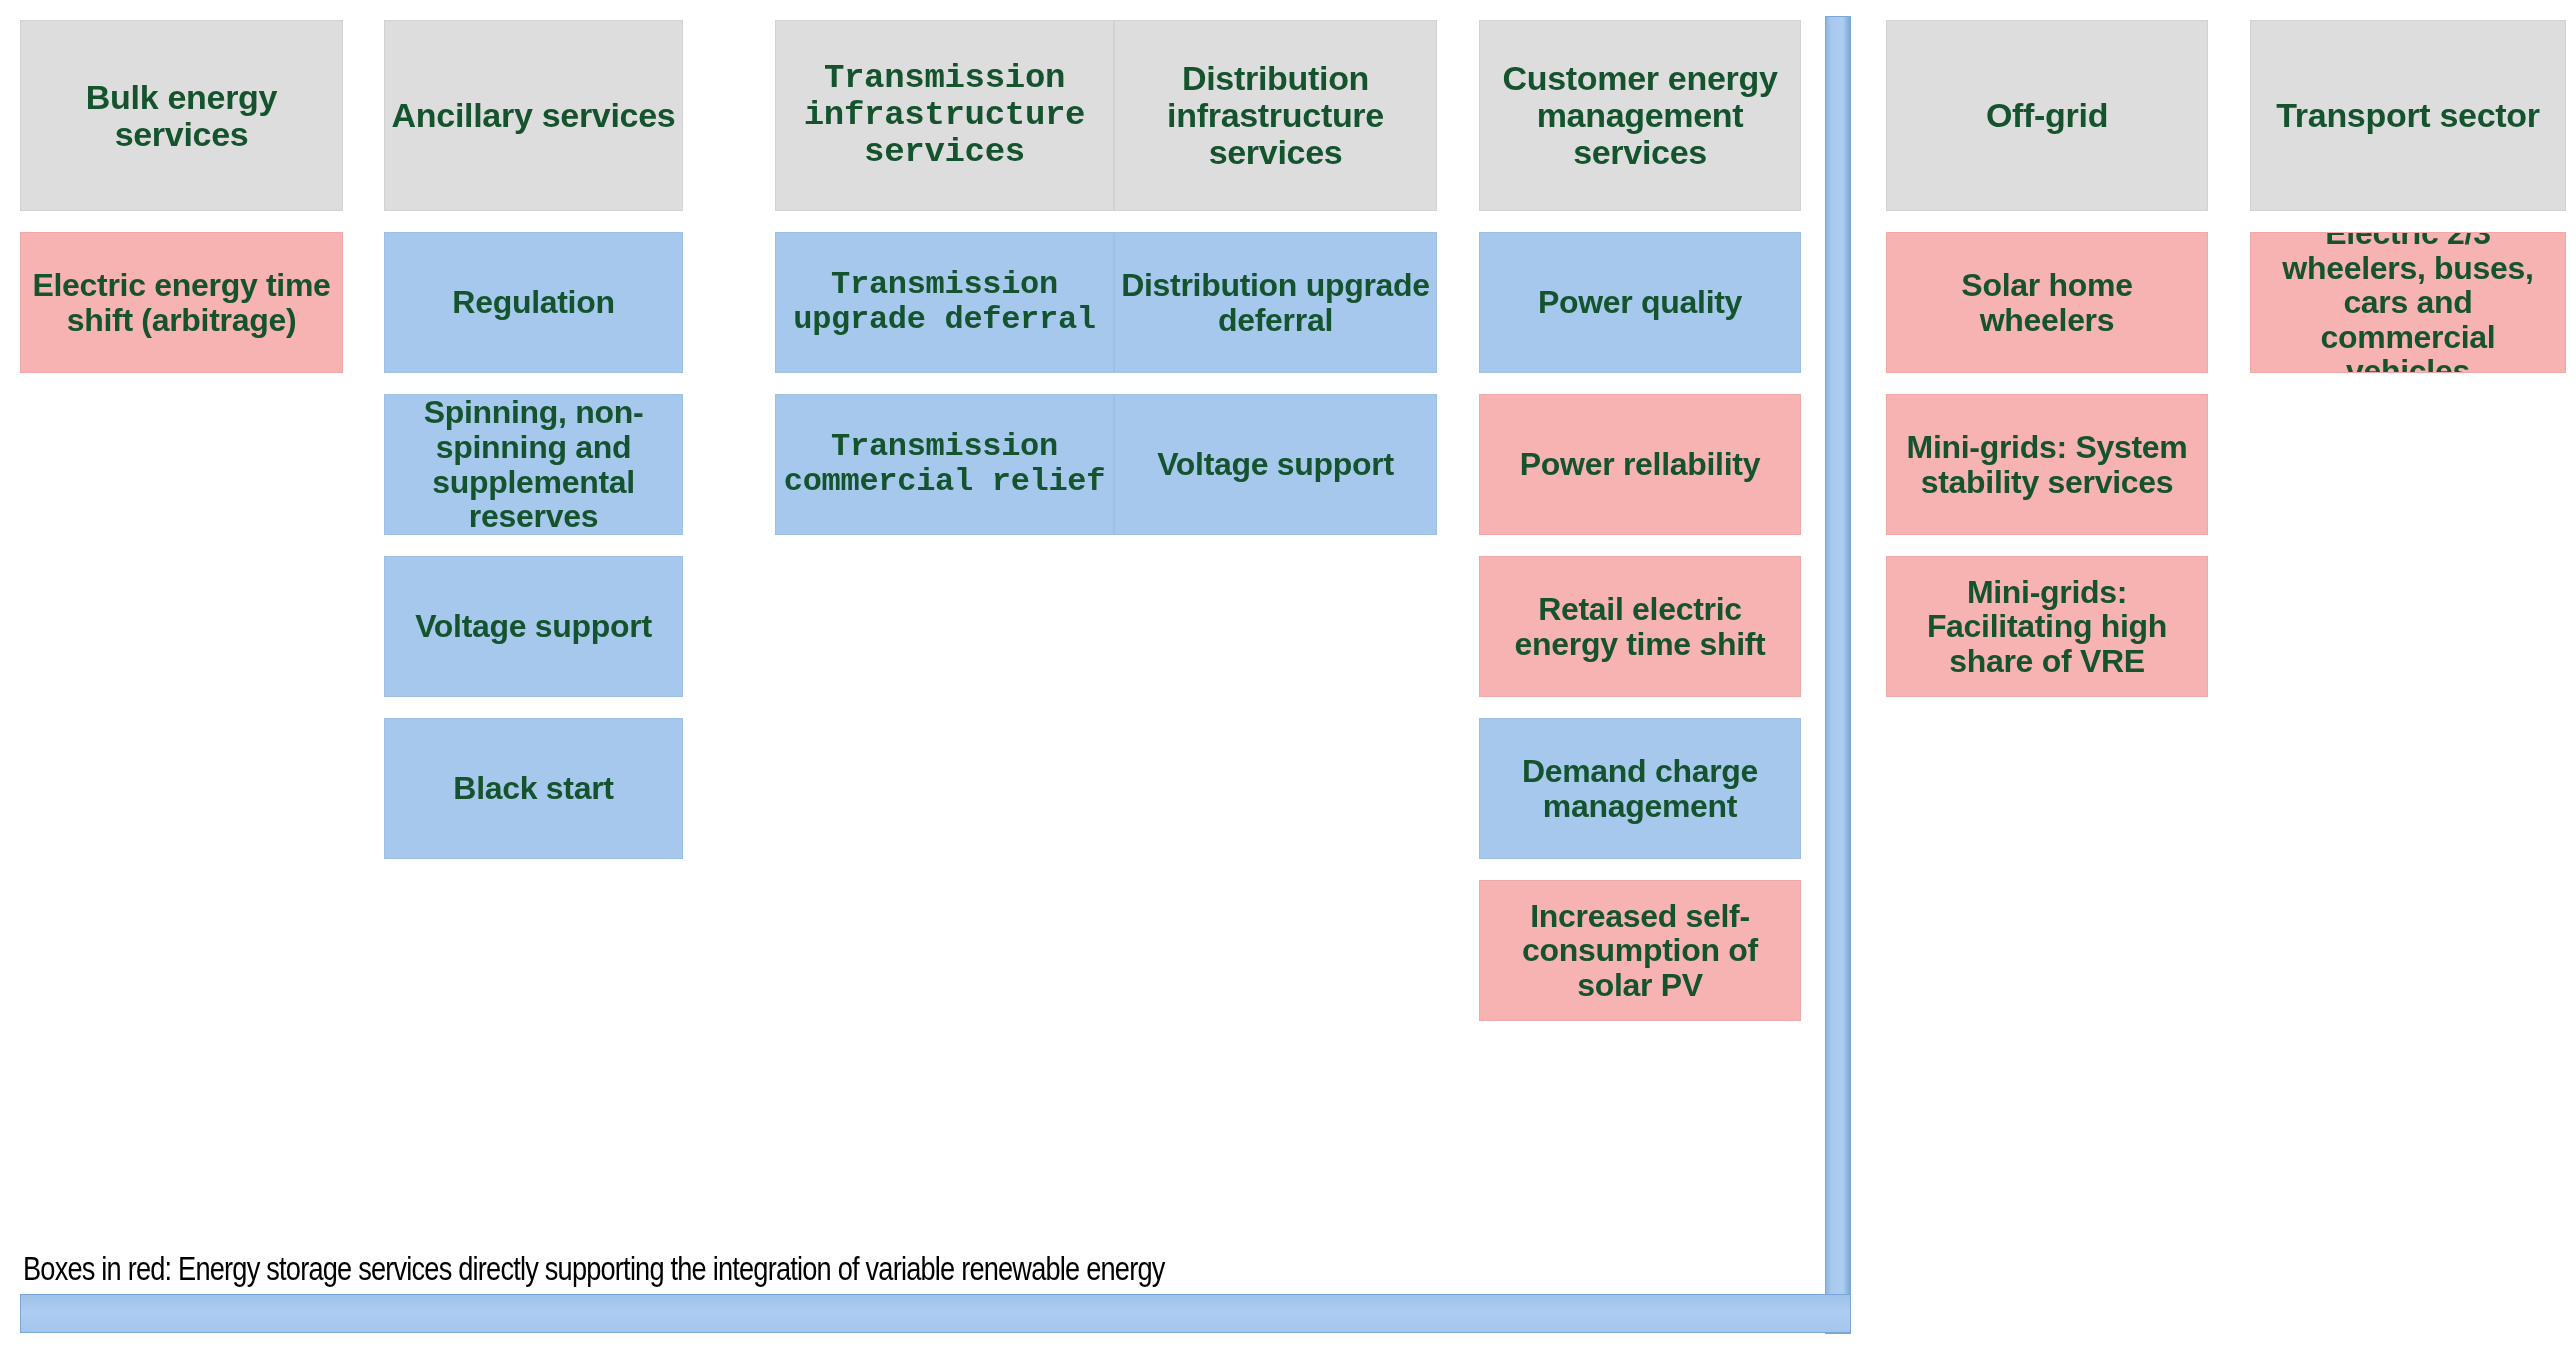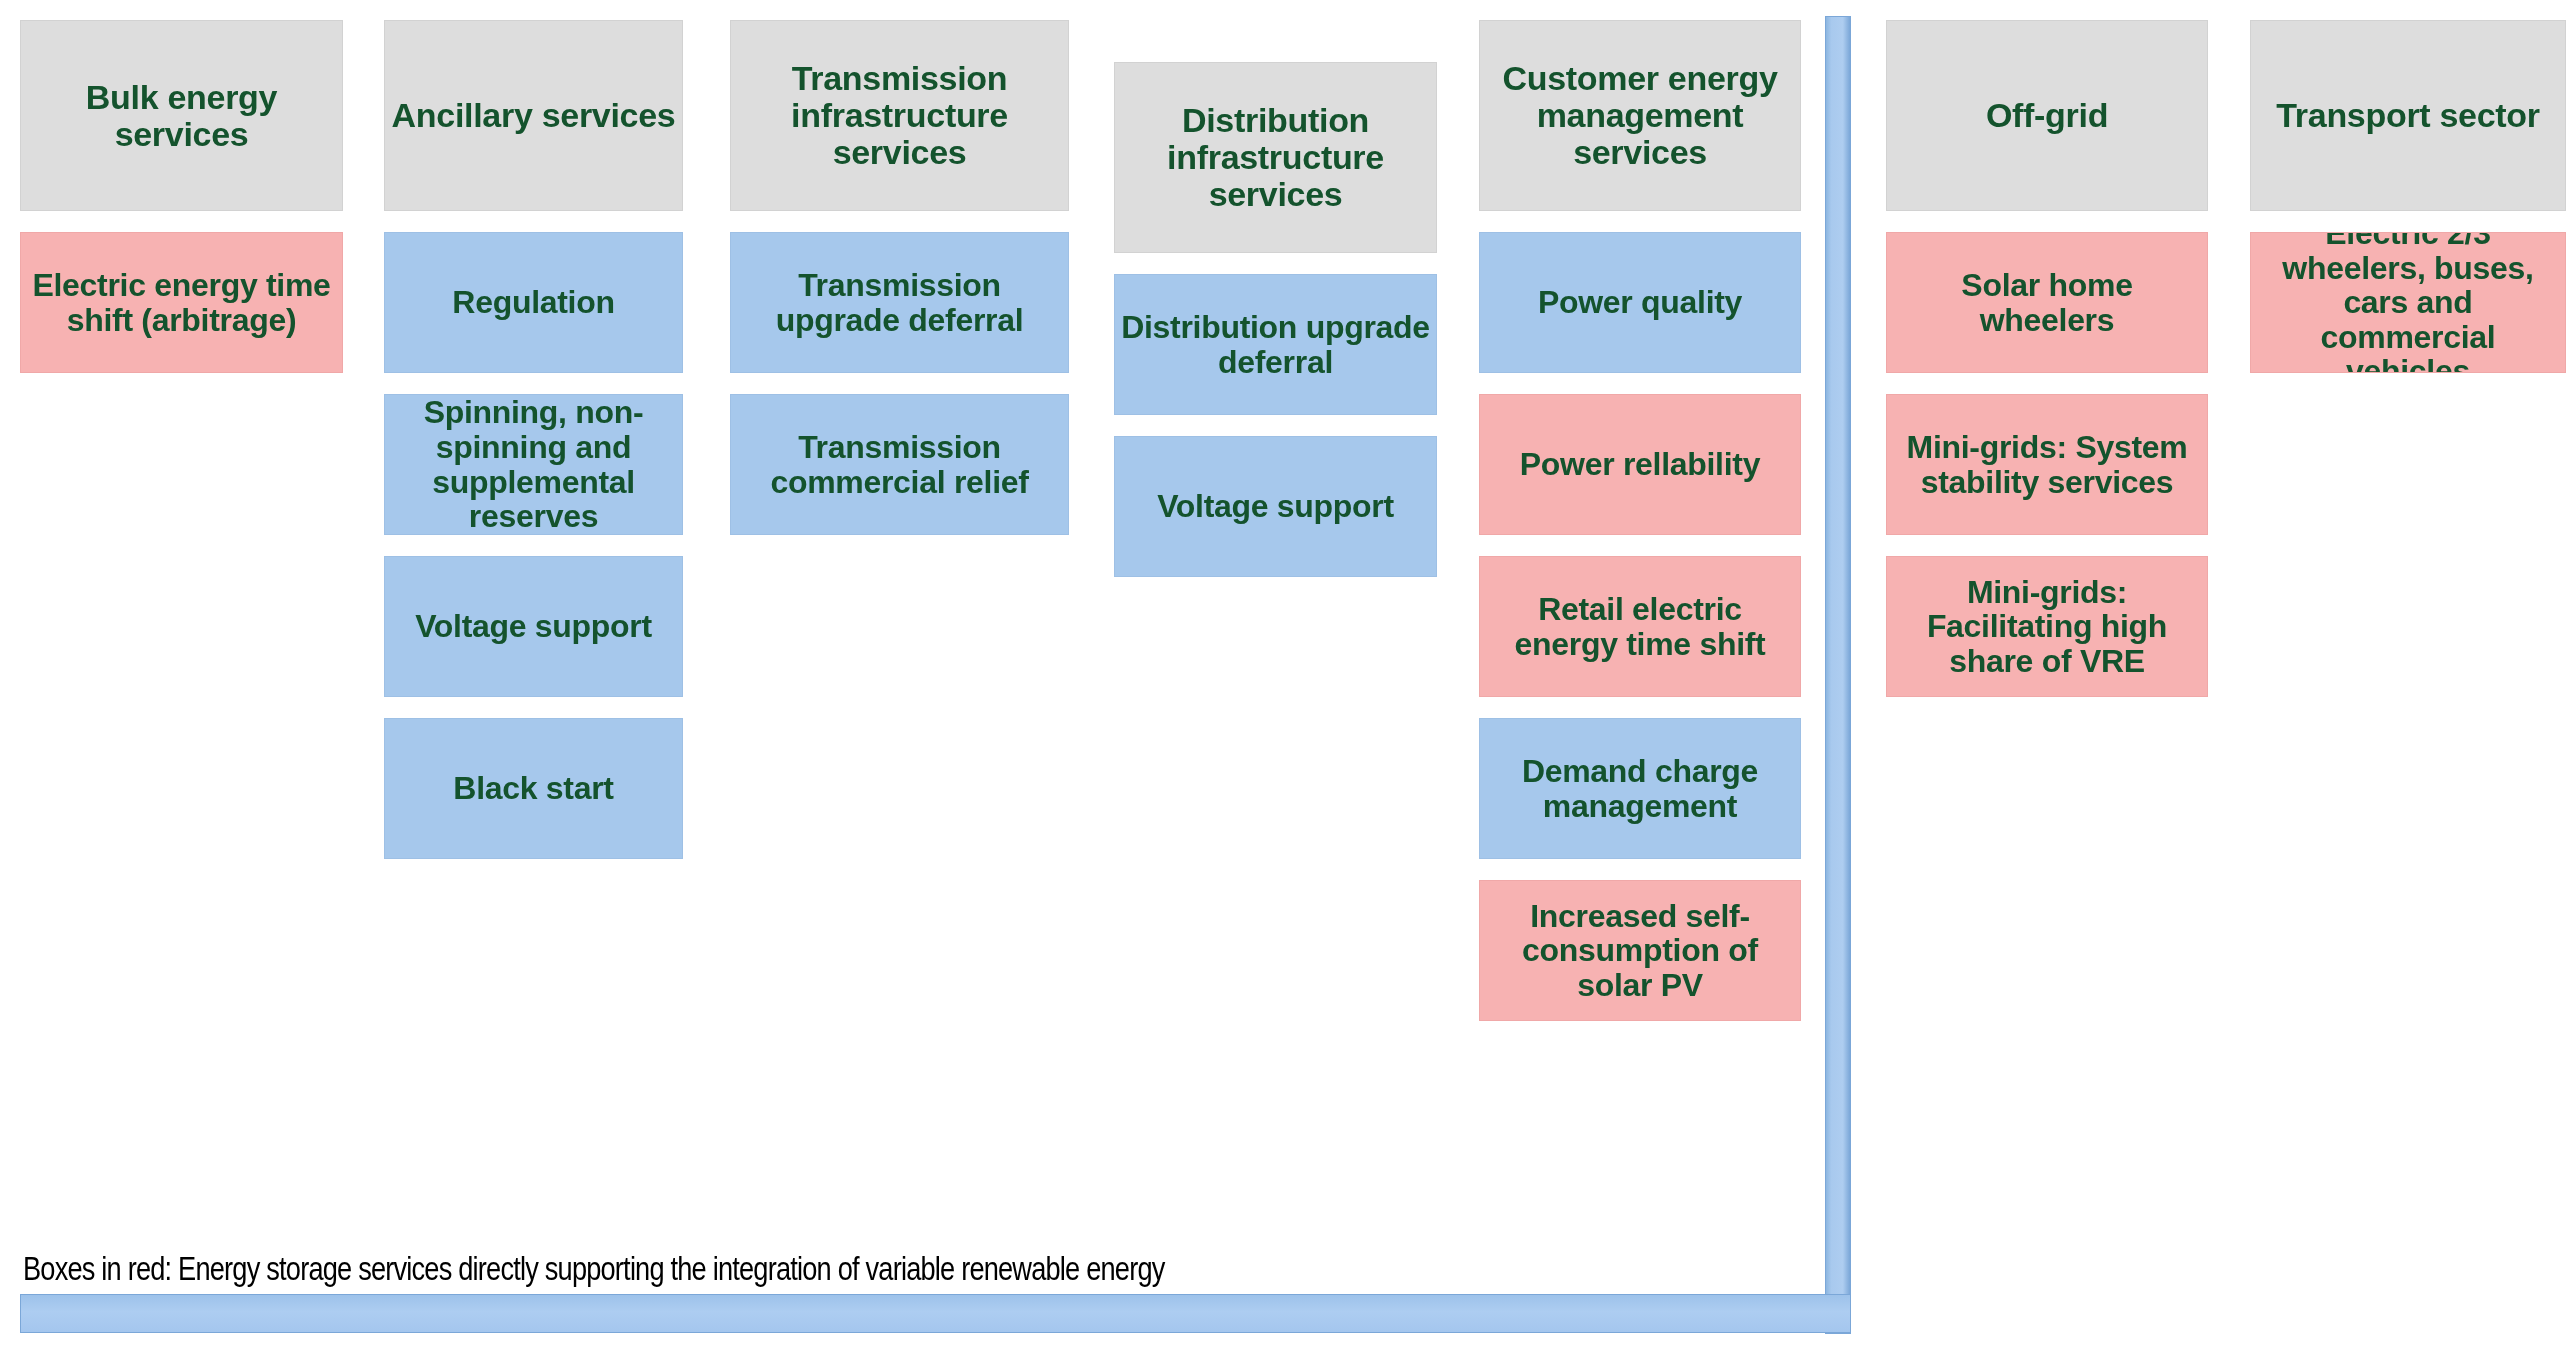--- a/index.html
+++ b/index.html
@@ -63,22 +63,22 @@
   .red{
     background:#f7b2b2;
     border:0.7px solid #f0a8a8;
     height:141px;
     margin-top:15px;
   }
 
   
   .c0{left:20px;  width:323px;}
   .c1{left:384px; width:299px;}
-  .c2{left:730px;width:339px;}
-  .c3{left:1114px;width:323px;margin-top:42px;}
+  .c2{left:775px;width:339px;font-family:Liberation Mono, monospace;}
+  .c3{left:1114px;width:323px;}
   .c4{left:1479px;width:322px;}
   .c5{left:1886px;width:322px;}
   .c6{left:2250px;width:316px;}
 
   
   .footer-note{
     position:absolute;
     left:23px;top:1249px;
     font-size:34px;
     font-weight:normal;

